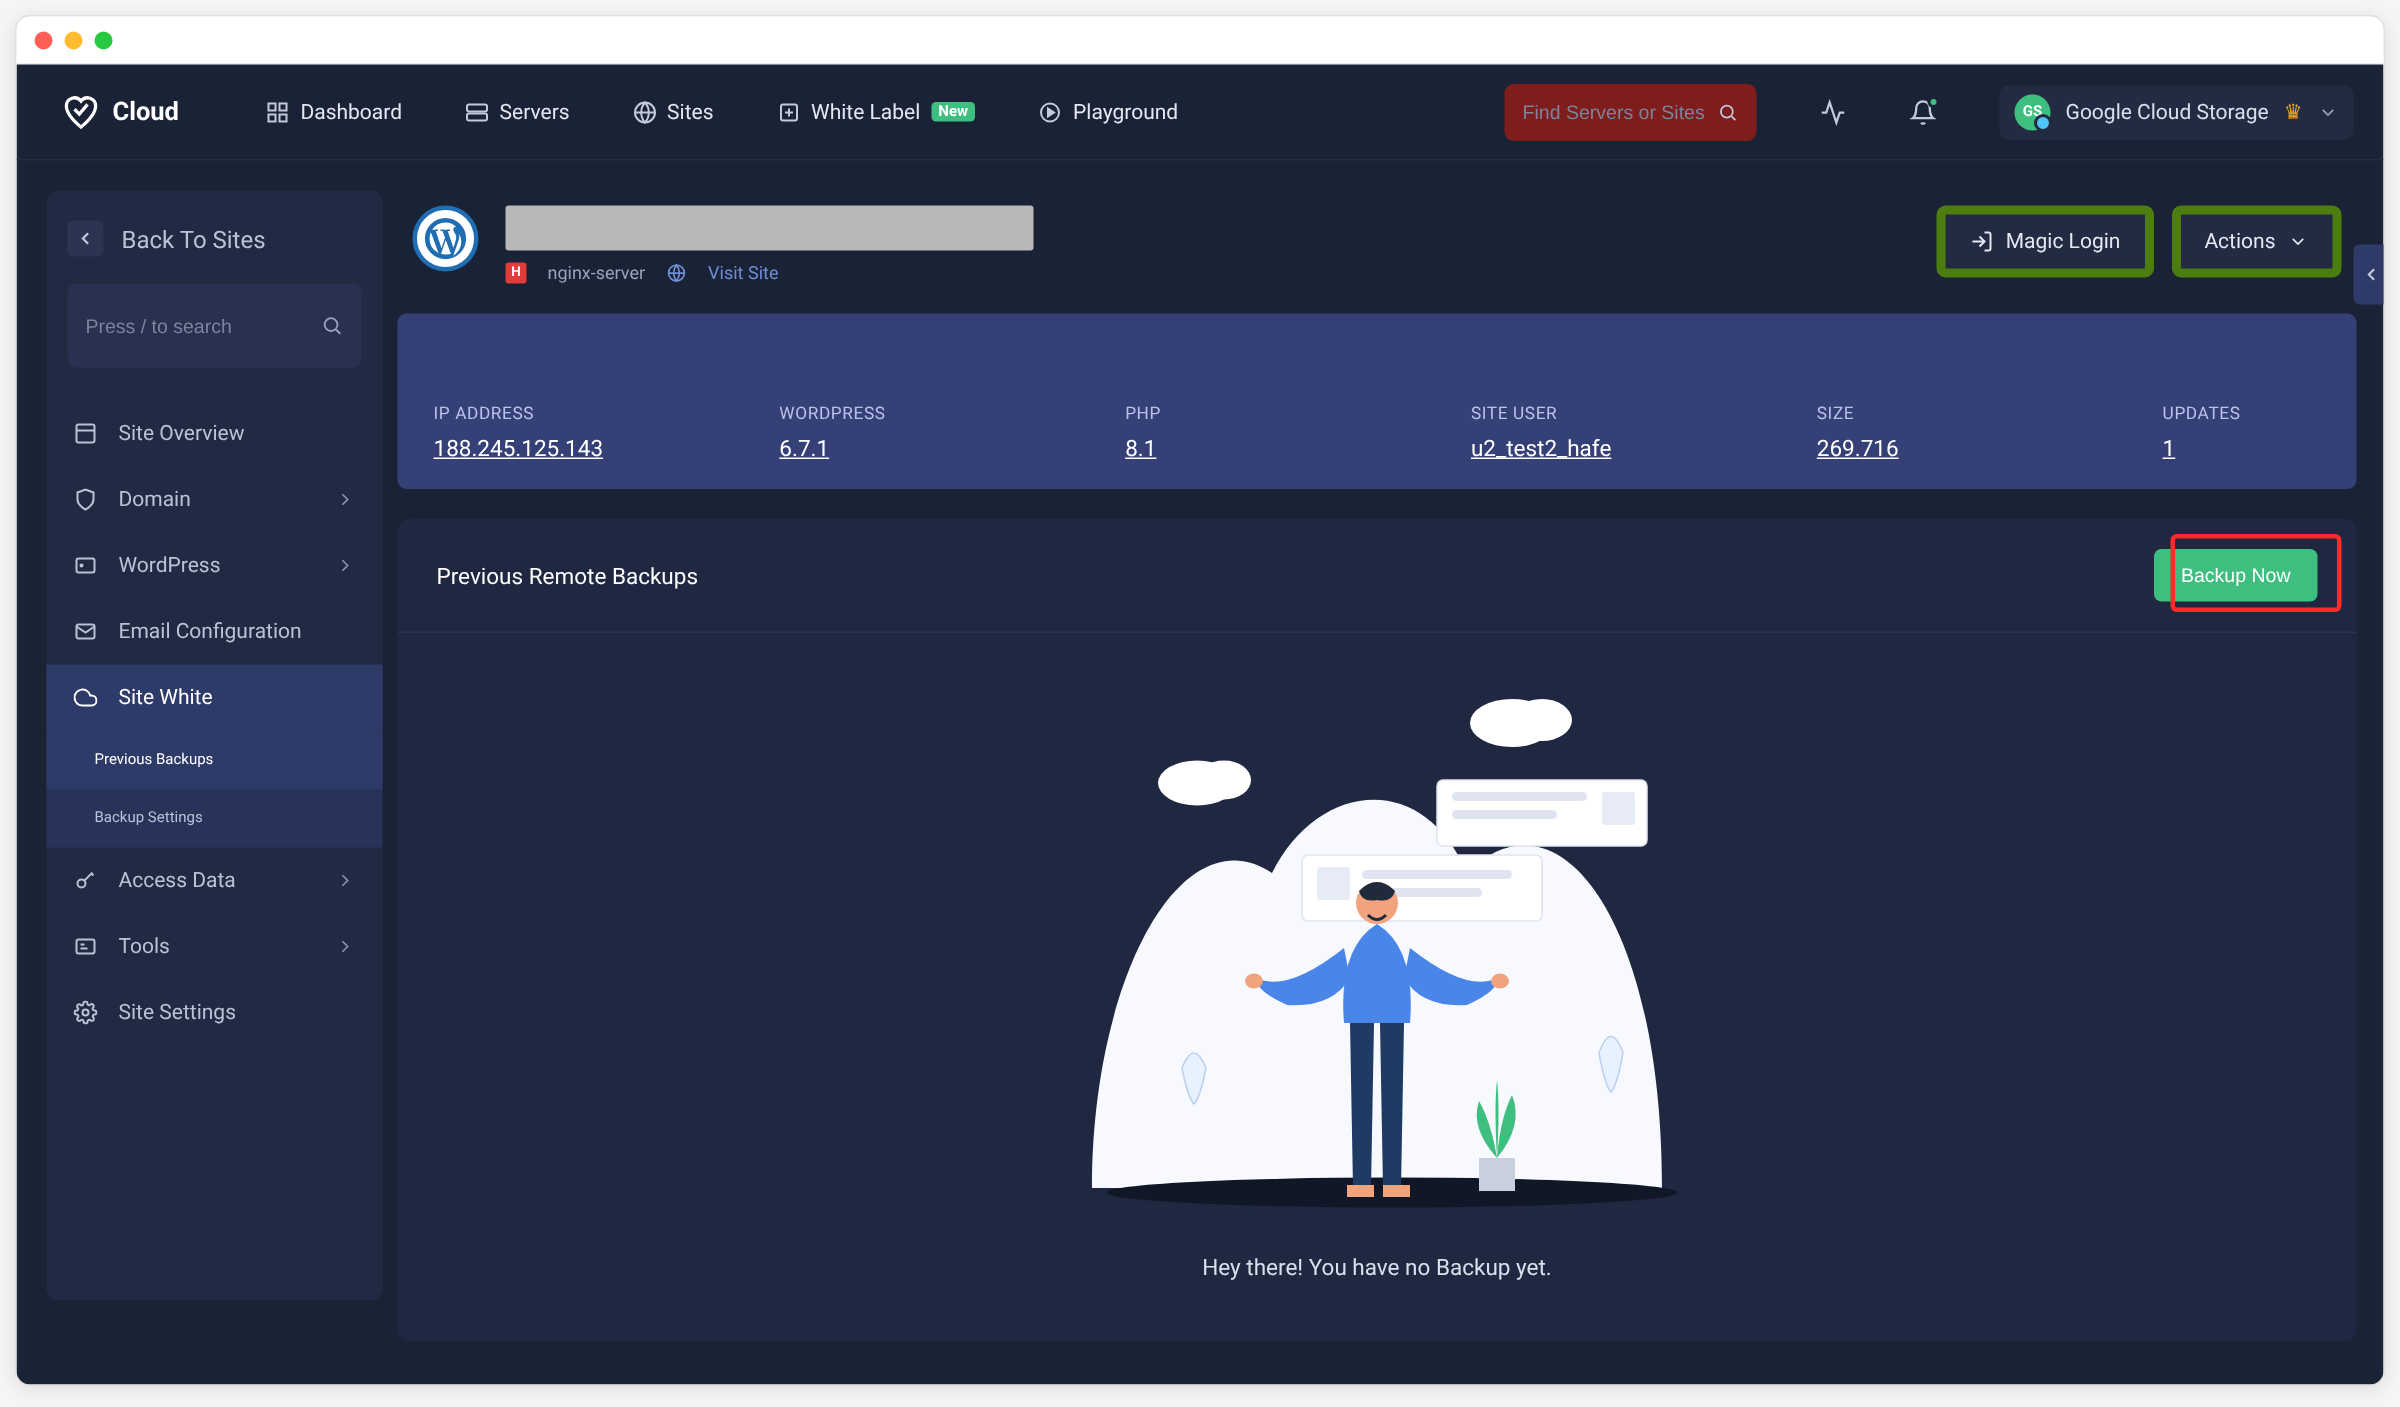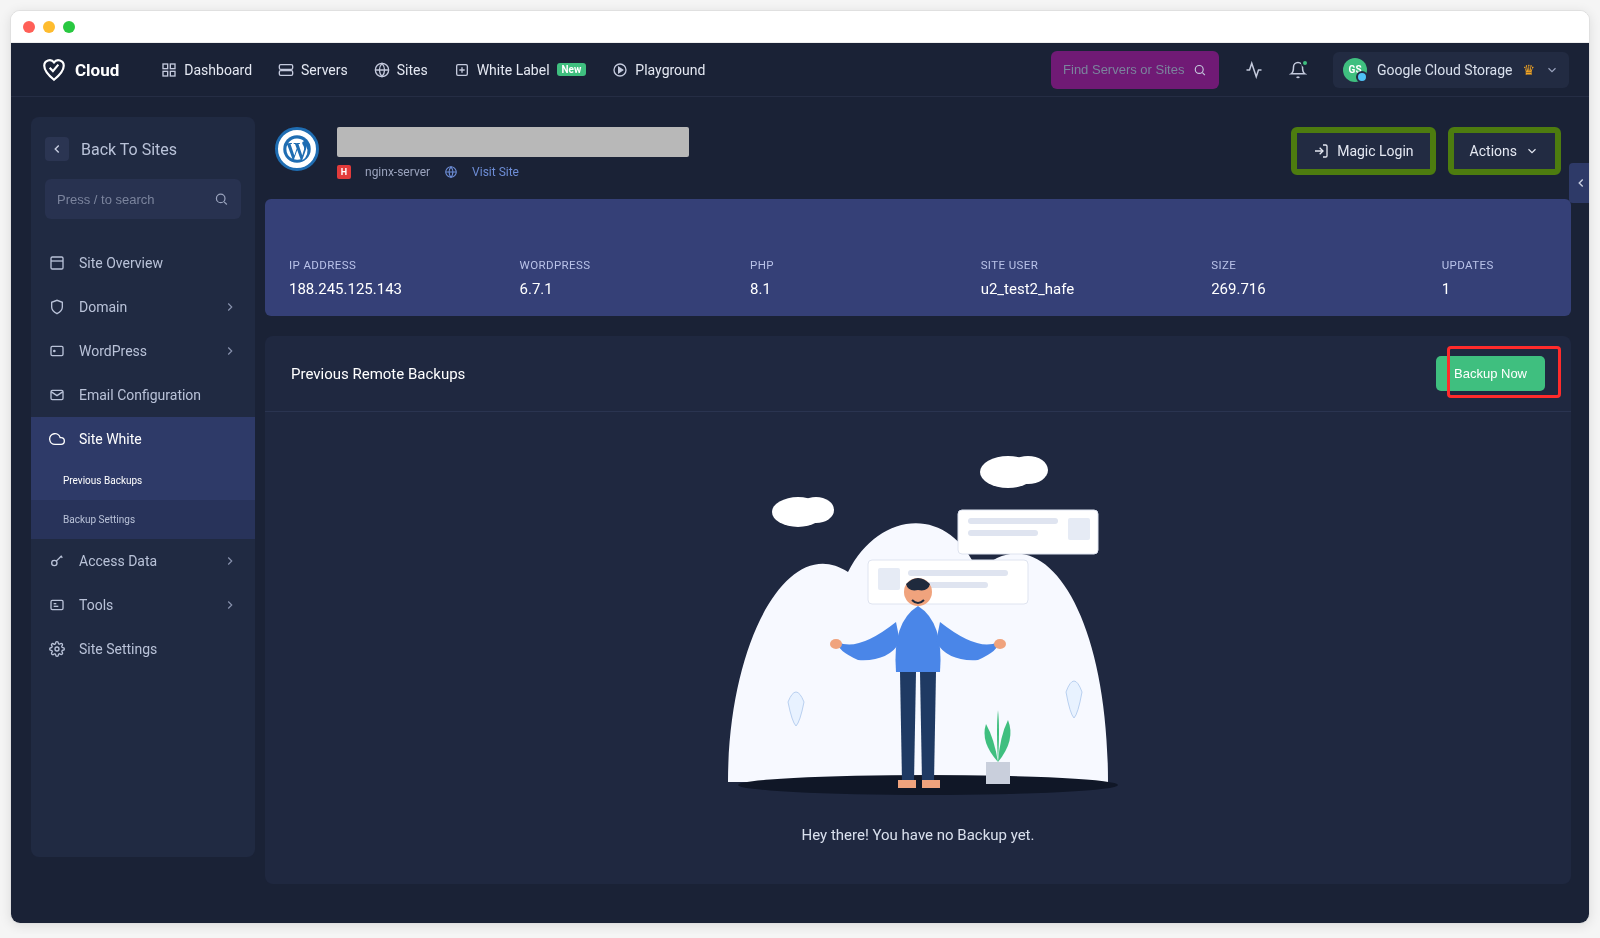--- a/index.html
+++ b/index.html
@@ -32,26 +32,26 @@
   .mac-green { background: #28c840; }
 
   .app {
     background: #1a2236;
     min-height: 880px;
     position: relative;
   }
 
   
   .topnav {
-    height: 54px;
+    height: 64px;
     border-bottom: 1px solid #252d44;
     display: flex;
     align-items: center;
     padding: 0 20px 0 30px;
-    gap: 26px;
+    gap: 42px;
   }
   .logo {
     display: flex;
     align-items: center;
     gap: 8px;
     color: #fff;
     font-weight: 700;
     font-size: 17px;
     margin-right: 16px;
   }
@@ -68,21 +68,21 @@
   .badge-new {
     background: #3fbf7f;
     color: #fff;
     font-size: 10px;
     padding: 1px 5px;
     border-radius: 3px;
     font-weight: 700;
   }
   .topnav-spacer { flex: 1; }
   .search-box {
-    background: #701a75;
+    background: #7f1d1d;
     border-radius: 6px;
     display: flex;
     align-items: center;
     padding: 0 12px;
     height: 38px;
     width: 168px;
     gap: 8px;
   }
   .search-box input {
     background: transparent;
@@ -162,21 +162,21 @@
     display: flex; align-items: center; justify-content: center;
     cursor: pointer;
   }
   .side-search {
     margin: 0 14px 12px;
     background: #283250;
     border-radius: 6px;
     display: flex;
     align-items: center;
     padding: 0 12px;
-    height: 40px;
+    height: 56px;
   }
   .side-search input {
     background: transparent;
     border: none;
     outline: none;
     color: #d9e0ed;
     font-size: 13px;
     width: 100%;
   }
   .side-search input::placeholder { color: #7b849d; }
@@ -263,21 +263,21 @@
   
   .stats-bar {
     background:#354077;
     border-radius:6px;
     display:flex;
     padding:18px 24px;
     gap:20px;
   }
   .stat { flex:1;margin-top:41px; }
   .stat-label { font-size:11.5px; color:#b9c2e8; letter-spacing:0.4px; margin-bottom:8px; }
-  .stat-value { font-size:15px; color:#fff; }
+  .stat-value { font-size:15px; color:#fff;text-decoration:underline; }
 
   
   .content-card {
     background:#1f2840;
     border-radius:8px;
     margin-top:20px;
     min-height:500px;
   }
   .card-head {
     display:flex;

